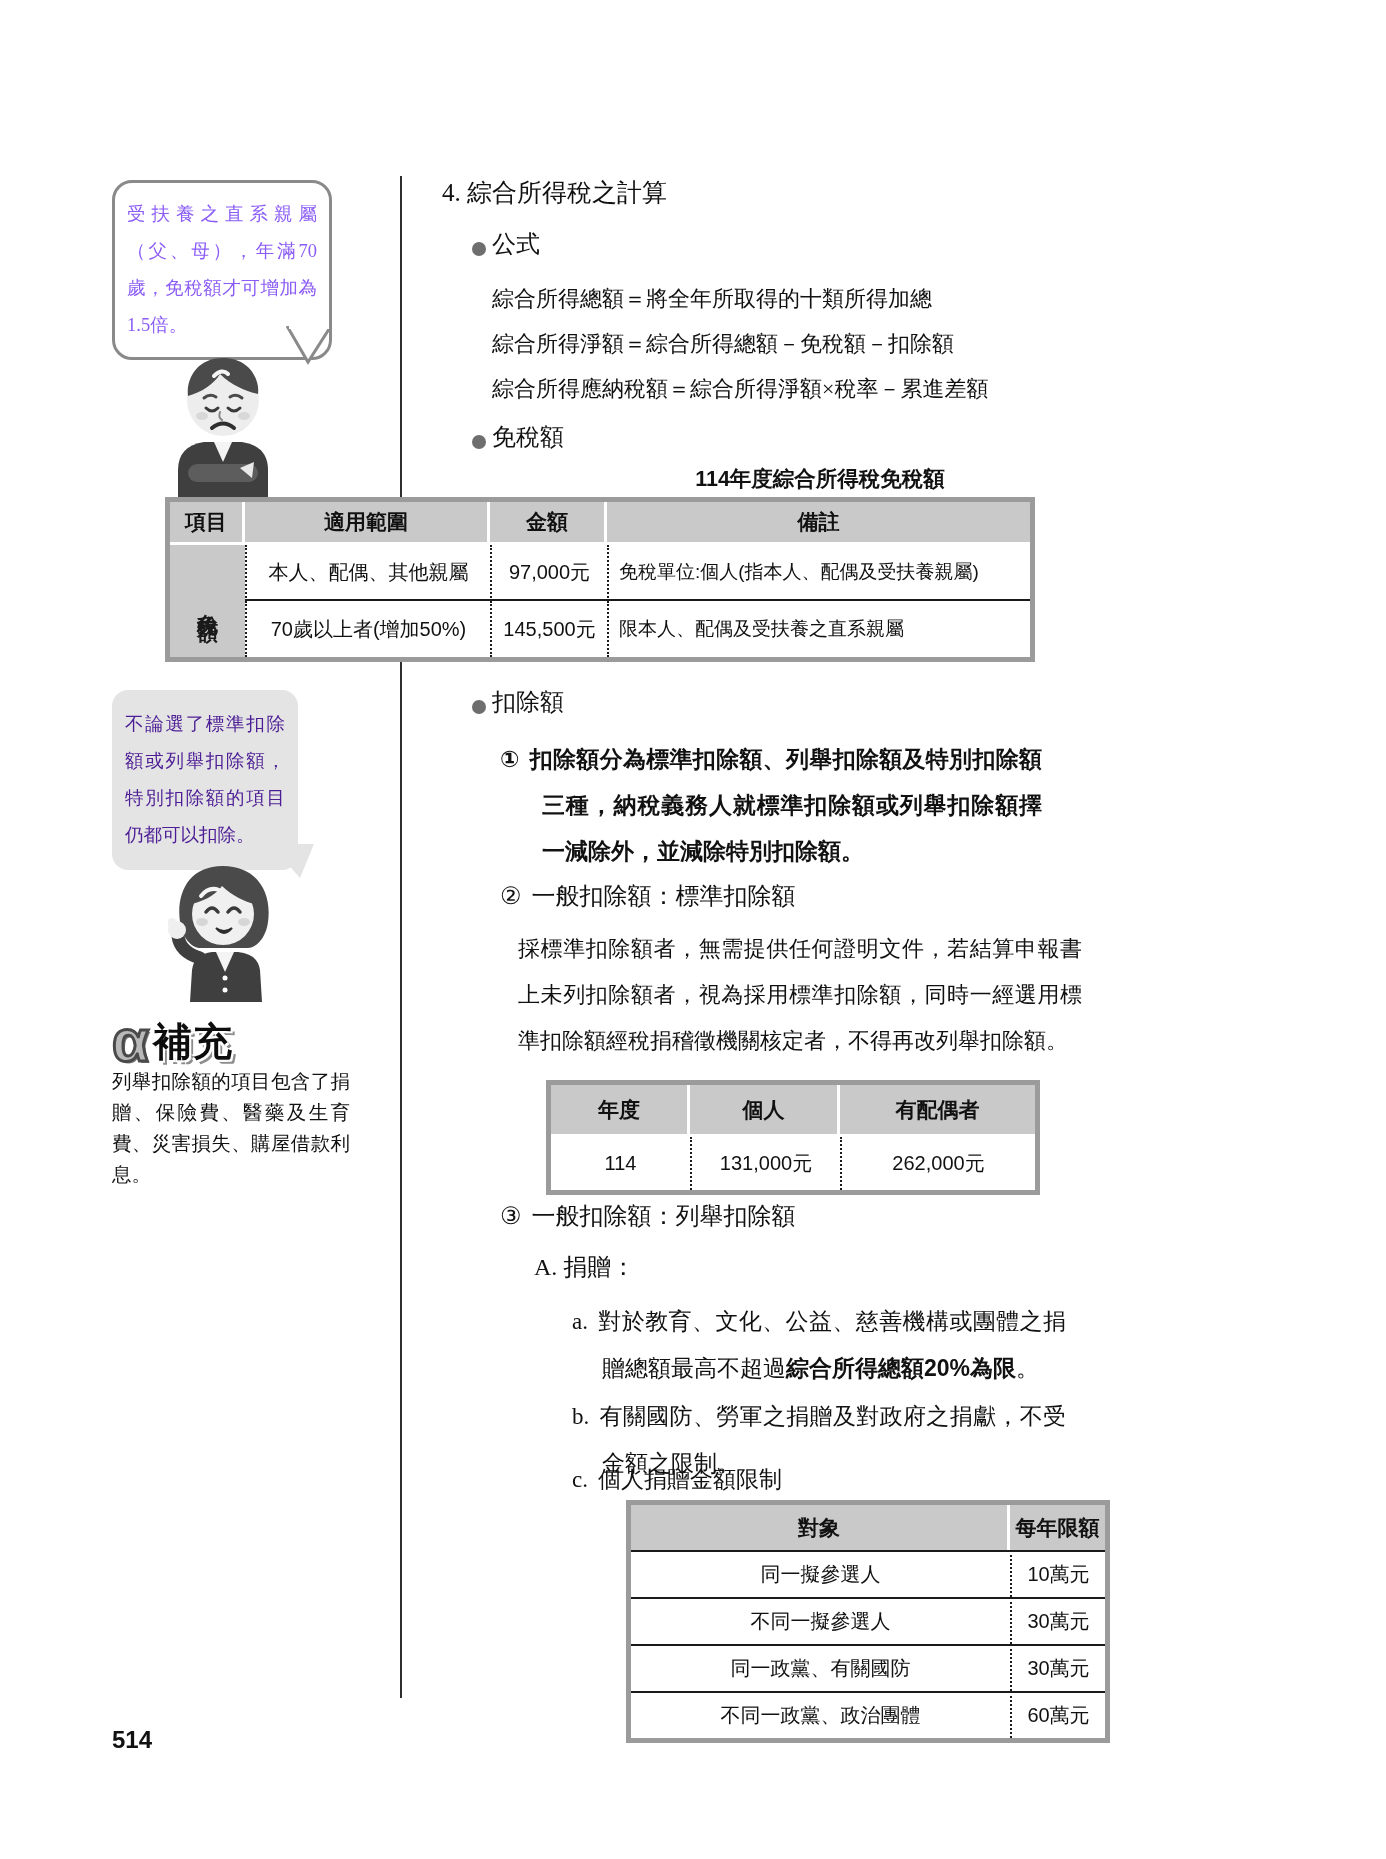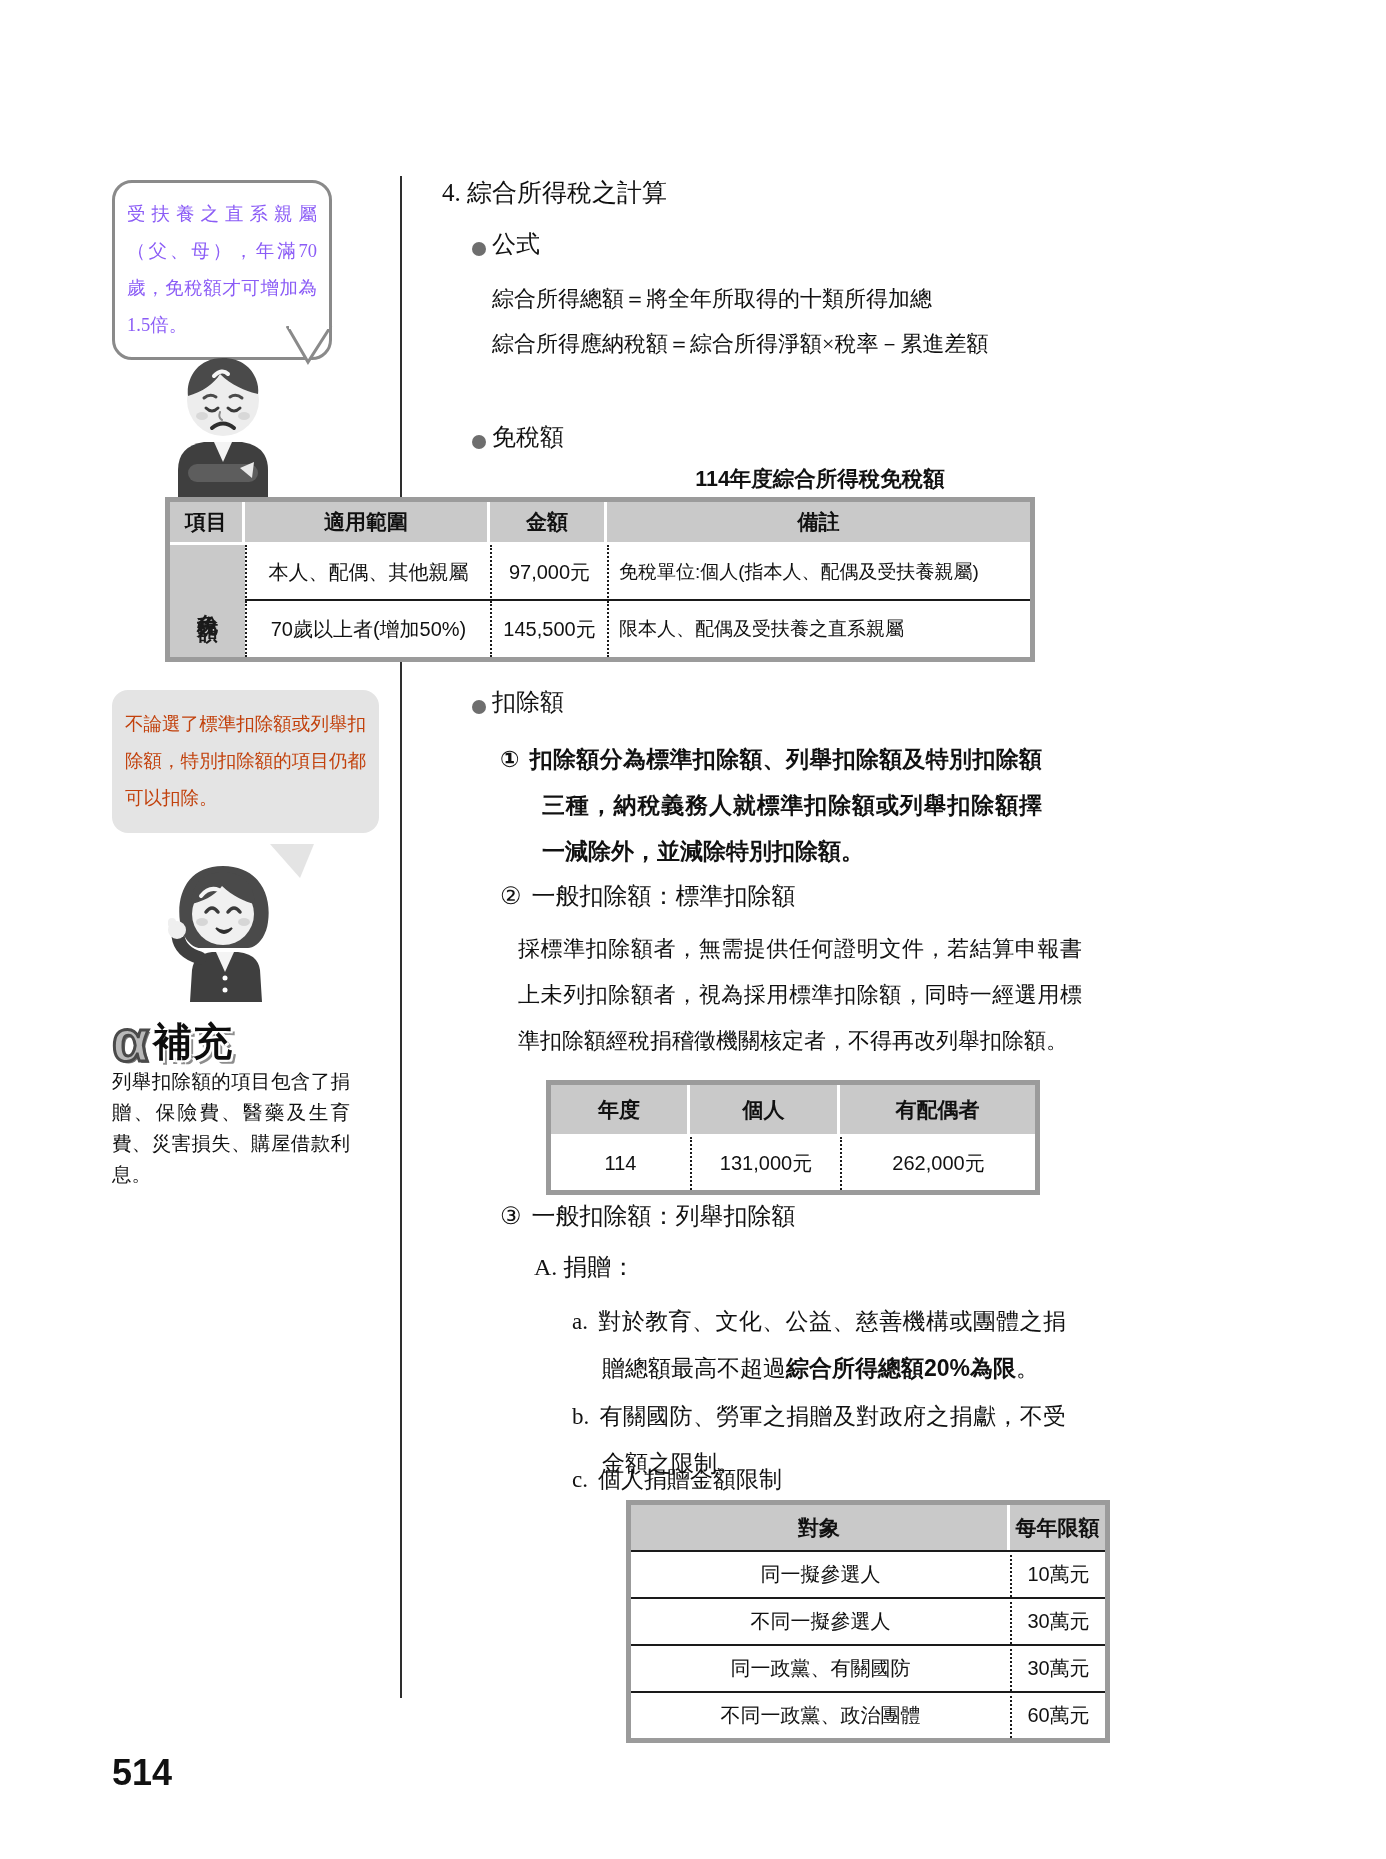--- a/index.html
+++ b/index.html
@@ -15,23 +15,23 @@
 
   
   .bubble1 {
     position:absolute; left:112px; top:180px; width:220px;
     background:#fff; border:3px solid #8a8a8a; border-radius:20px;
     padding:13px 12px; font-size:18.5px; line-height:37px; color:#8b5cf6;
     text-align:justify;
   }
   .bubble1-tail { position:absolute; left:286px; top:326px; }
   .bubble2 {
-    position:absolute; left:112px; top:690px; width:267px;
+    position:absolute; left:112px; top:690px; width:186px;
     background:#e4e4e4; border-radius:16px;
-    padding:16px 13px; font-size:18.5px; line-height:37px; color:#c2410c;
+    padding:16px 13px; font-size:18.5px; line-height:37px; color:#4c1d95;
     text-align:justify;
   }
   .bubble2-tail { position:absolute; left:266px; top:844px; }
   .char-man   { position:absolute; left:162px; top:342px; }
   .char-woman { position:absolute; left:156px; top:860px; }
 
   .alpha-logo { position:absolute; left:112px; top:1006px; white-space:nowrap; }
   .alpha-glyph {
     font-family:"Liberation Sans","DejaVu Sans",sans-serif;
     font-size:60px; font-weight:700; color:#b9b9b9;
@@ -42,22 +42,22 @@
   .alpha-word {
     font-family:"Liberation Sans","DejaVu Sans",sans-serif;
     font-size:39px; font-weight:900; color:#0d0d0d; letter-spacing:1px;
     text-shadow:-2px -2px 0 #fff, 2px -2px 0 #fff, -2px 2px 0 #fff, 2px 2px 0 #fff, 4px 4px 0 #8d8d8d;
     margin-left:4px;
   }
   .supp-text {
     position:absolute; left:112px; top:1066px; width:238px;
     font-size:19.5px; line-height:31px; text-align:justify; color:#111;
   }
-  .page-number { position:absolute; left:112px; top:1726px; font-size:36px; font-weight:700; color:#111;
-    font-family:"Liberation Sans","DejaVu Sans",sans-serif;margin-top:26px; }
+  .page-number { position:absolute; left:112px; top:1726px; font-size:24px; font-weight:700; color:#111;
+    font-family:"Liberation Sans","DejaVu Sans",sans-serif; }
 
   
   .heading { position:absolute; left:442px; top:176px; font-size:25px; color:#111; }
   .bullet-dot { position:absolute; width:14px; height:14px; border-radius:50%; background:#6e6e6e; }
   .bullet-label { position:absolute; font-size:24px; color:#111; }
 
   .formulas { position:absolute; left:492px; top:276px; font-size:22px; line-height:45px; white-space:nowrap; color:#111; }
 
   .t1-title { position:absolute; left:600px; top:464px; width:440px; text-align:center;
     font-size:21.5px; font-weight:700; color:#111; }
@@ -169,20 +169,21 @@
 
   <div class="page-number">514</div>
 
   <div class="heading">4. 綜合所得稅之計算</div>
 
   <div class="bullet-dot" style="left:472px; top:242px;"></div>
   <div class="bullet-label" style="left:492px; top:228px;">公式</div>
 
   <div class="formulas">
     <div>綜合所得總額＝將全年所取得的十類所得加總</div>
+    <div>綜合所得淨額＝綜合所得總額－免稅額－扣除額</div>
     <div>綜合所得應納稅額＝綜合所得淨額×稅率－累進差額</div>
   </div>
 
   <div class="bullet-dot" style="left:472px; top:435px;"></div>
   <div class="bullet-label" style="left:492px; top:421px;">免稅額</div>
 
   <div class="t1-title sans">114年度綜合所得稅免稅額</div>
 
   <div class="table1">
     <div class="th sep-r sep-b">項目</div>

